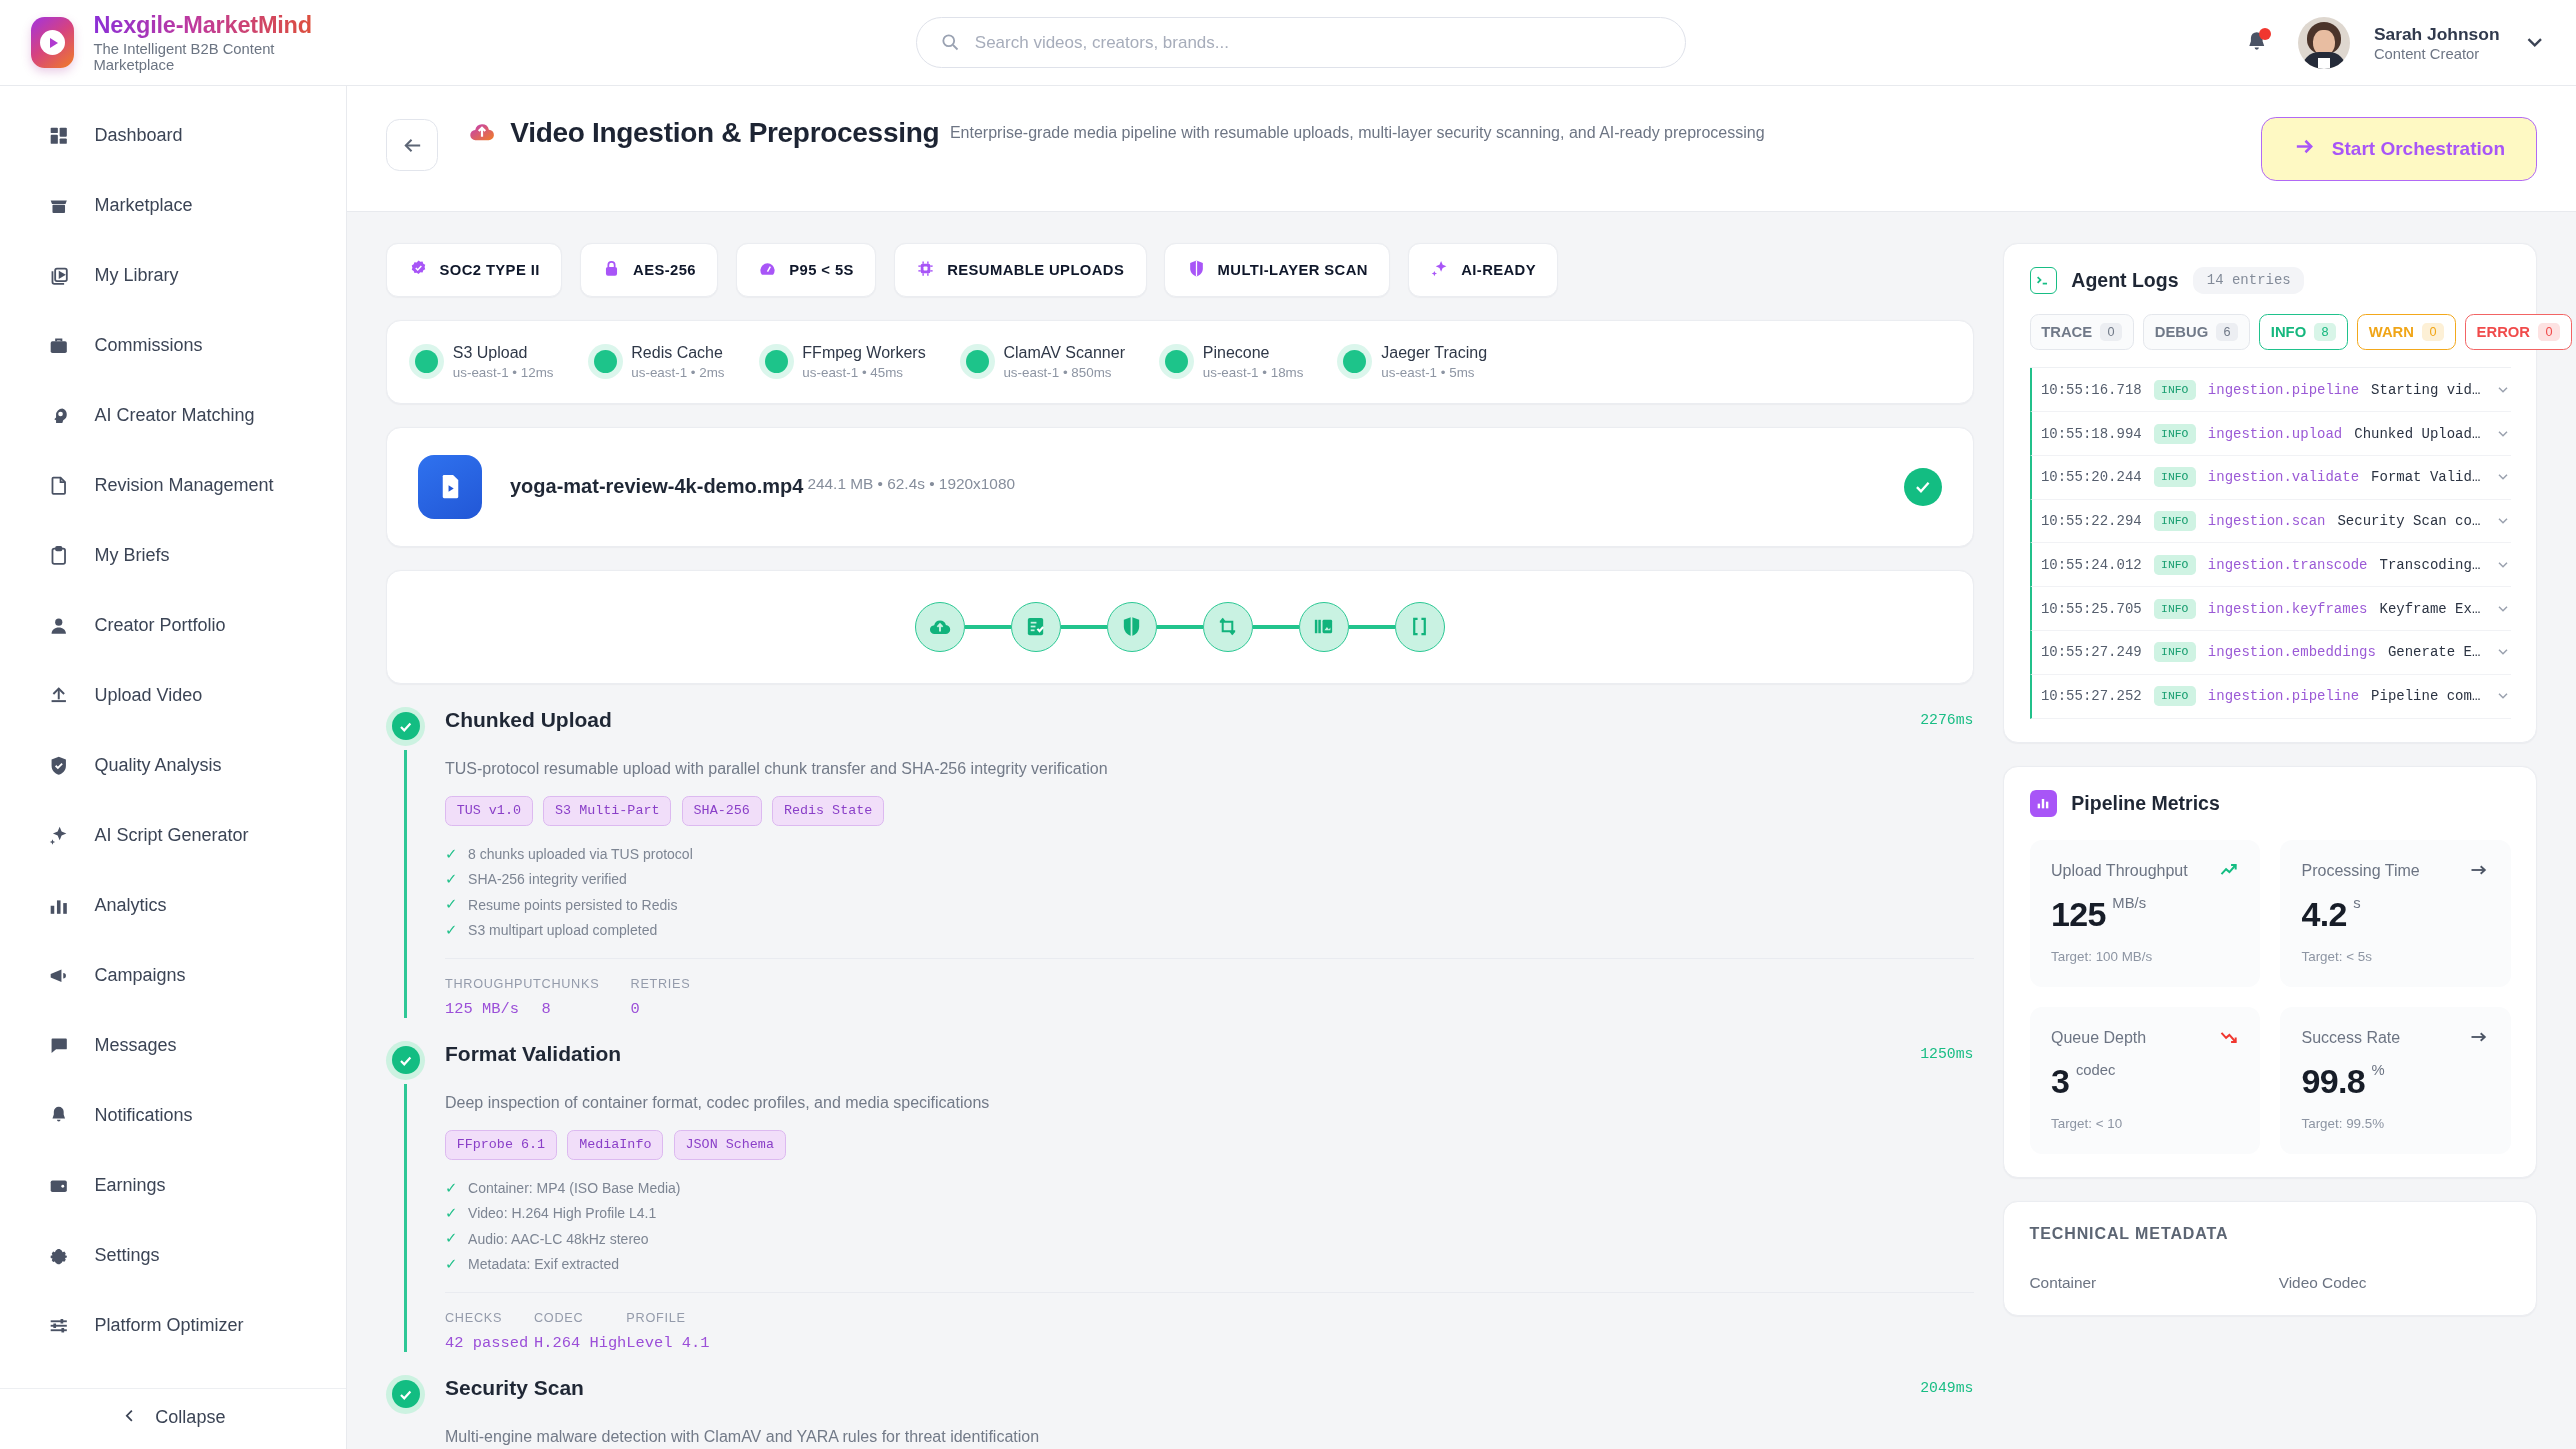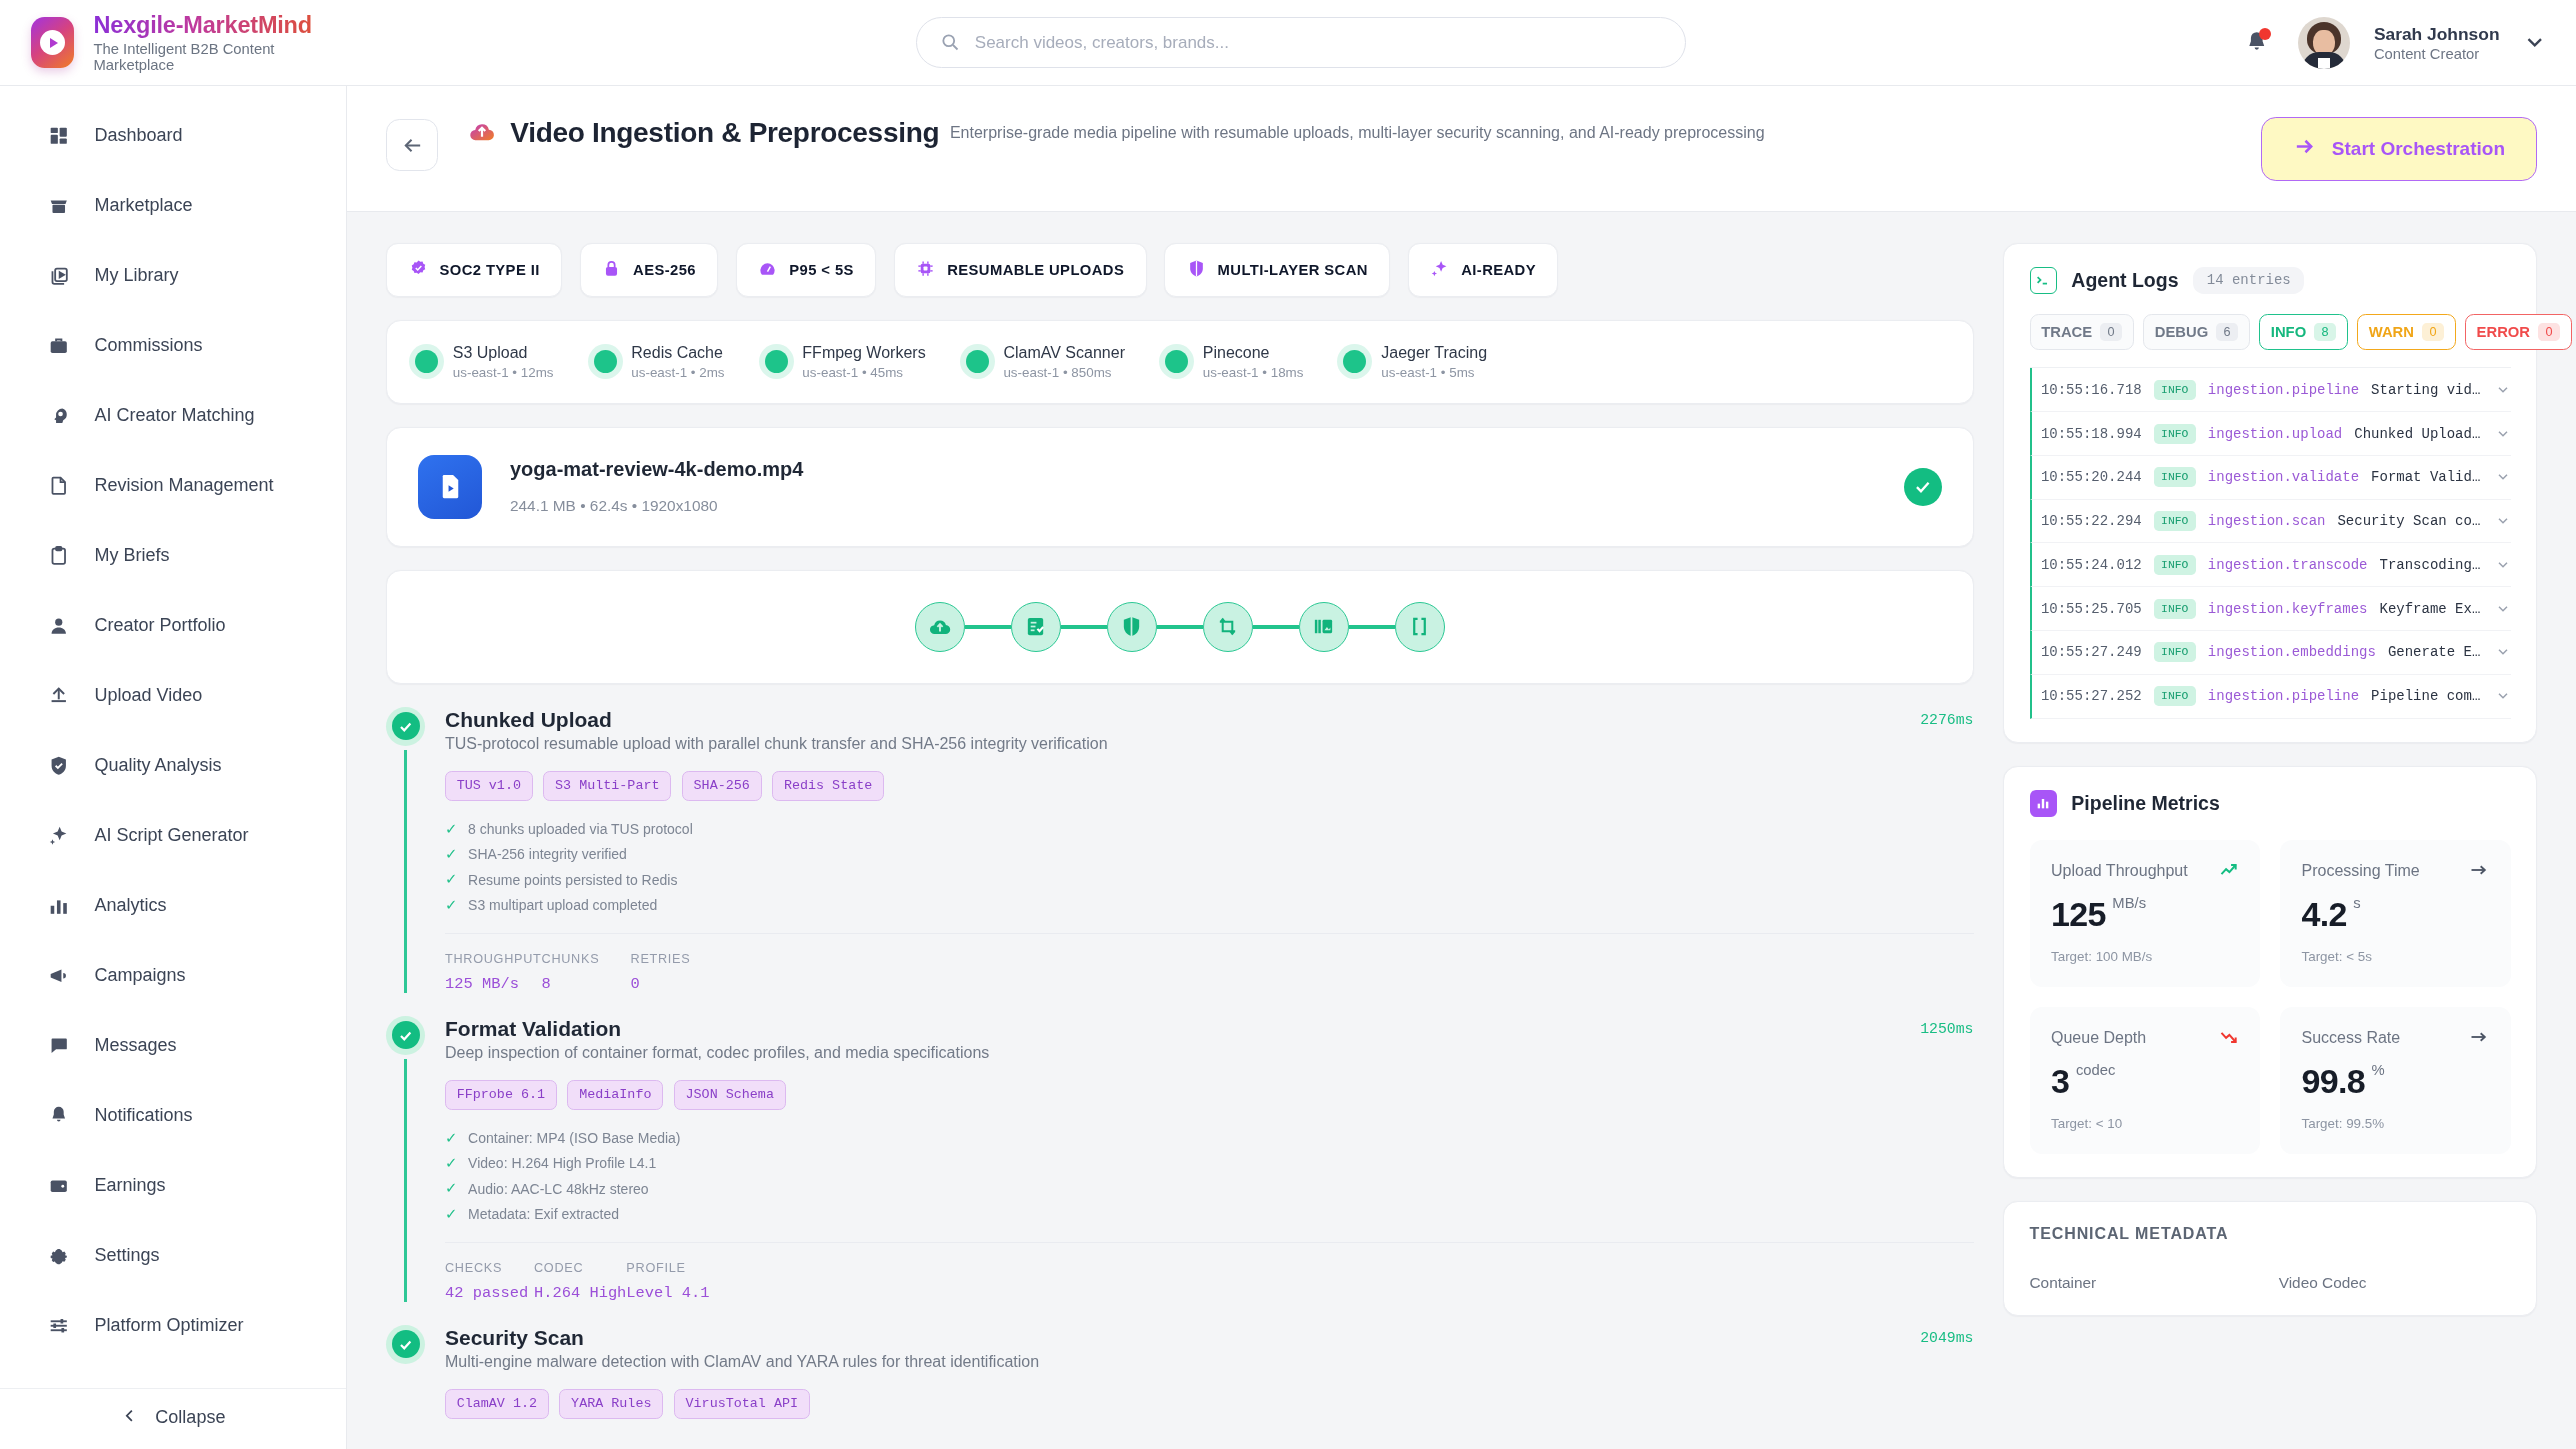--- a/index.html
+++ b/index.html
@@ -133,21 +133,21 @@
   
   .filecard {
     background: #fff; border: 0.7px solid #ebedf1; border-radius: 14.8px; padding: 27px 31px;
     display: flex; align-items: center; gap: 28px; box-shadow: 0 0.7px 1.3px rgba(20,30,60,.04);
   }
   .fileicon {
     width: 64px; height: 64px; border-radius: 16px; flex: 0 0 64px;
     background: linear-gradient(150deg, #2f72ef, #2257d6);
     display: flex; align-items: center; justify-content: center;
   }
-  .file-txt { flex: 1; display: flex; flex-direction: column; gap: 16px; }
+  .file-txt { flex: 1; display: flex; flex-direction: row; gap: 4px; }
   .file-name { font-size: 20px; font-weight: bold; color: #1f2735; }
   .file-meta { font-size: 15.4px; color: #868e9c; }
   .ok-round {
     width: 38px; height: 38px; border-radius: 50%; background: #13bd82; flex: 0 0 38px;
     display: flex; align-items: center; justify-content: center;
   }
 
   
   .pipestrip {
     background: #fff; border: 0.7px solid #ebedf1; border-radius: 14.8px; padding: 31px;
@@ -167,21 +167,21 @@
   .step-badge {
     width: 39px; height: 39px; border-radius: 50%; background: #ccf2e1; flex: 0 0 39px;
     display: flex; align-items: center; justify-content: center;
   }
   .step-badge .inner { width: 28px; height: 28px; border-radius: 50%; background: #13bd82; display: flex; align-items: center; justify-content: center; }
   .step-rail { width: 3.4px; flex: 1; background: #2ec796; margin-top: 4px; min-height: 19px; }
   .step-body { flex: 1; min-width: 0; padding-top: 1.3px; }
   .step-top { display: flex; align-items: flex-start; }
   .step-title { font-size: 21px; font-weight: bold; color: #1f2735; flex: 1; }
   .step-dur { font-size: 14.8px; color: #18bd84; font-family: "Liberation Mono", monospace; padding-top: 4px; }
-  .step-desc { font-size: 16px; color: #727a88; margin-top: 3px; }
+  .step-desc { font-size: 16px; color: #727a88; margin-top: 28px; }
   .tagrow { display: flex; gap: 10.7px; margin-top: 17.4px; }
   .tag {
     background: #f1def9; border: 0.7px solid #dcb9f0; border-radius: 6.7px;
     color: #8a3fc8; font-family: "Liberation Mono", monospace; font-size: 13.4px; padding: 6.7px 10.7px;
   }
   .checklist { margin-top: 20px; display: flex; flex-direction: column; gap: 9.4px; }
   .chk { display: flex; align-items: center; gap: 10.7px; font-size: 14px; color: #7d8593; }
   .chk .tick { color: #21c08a; font-size: 14.8px; line-height: 1; }
   .metricsrow { margin-top: 20px; border-top: 0.7px solid #e9ebf0; padding-top: 17.4px; display: flex; }
   .mcell { min-width: 89px; display: flex; flex-direction: column; gap: 9.4px; }

